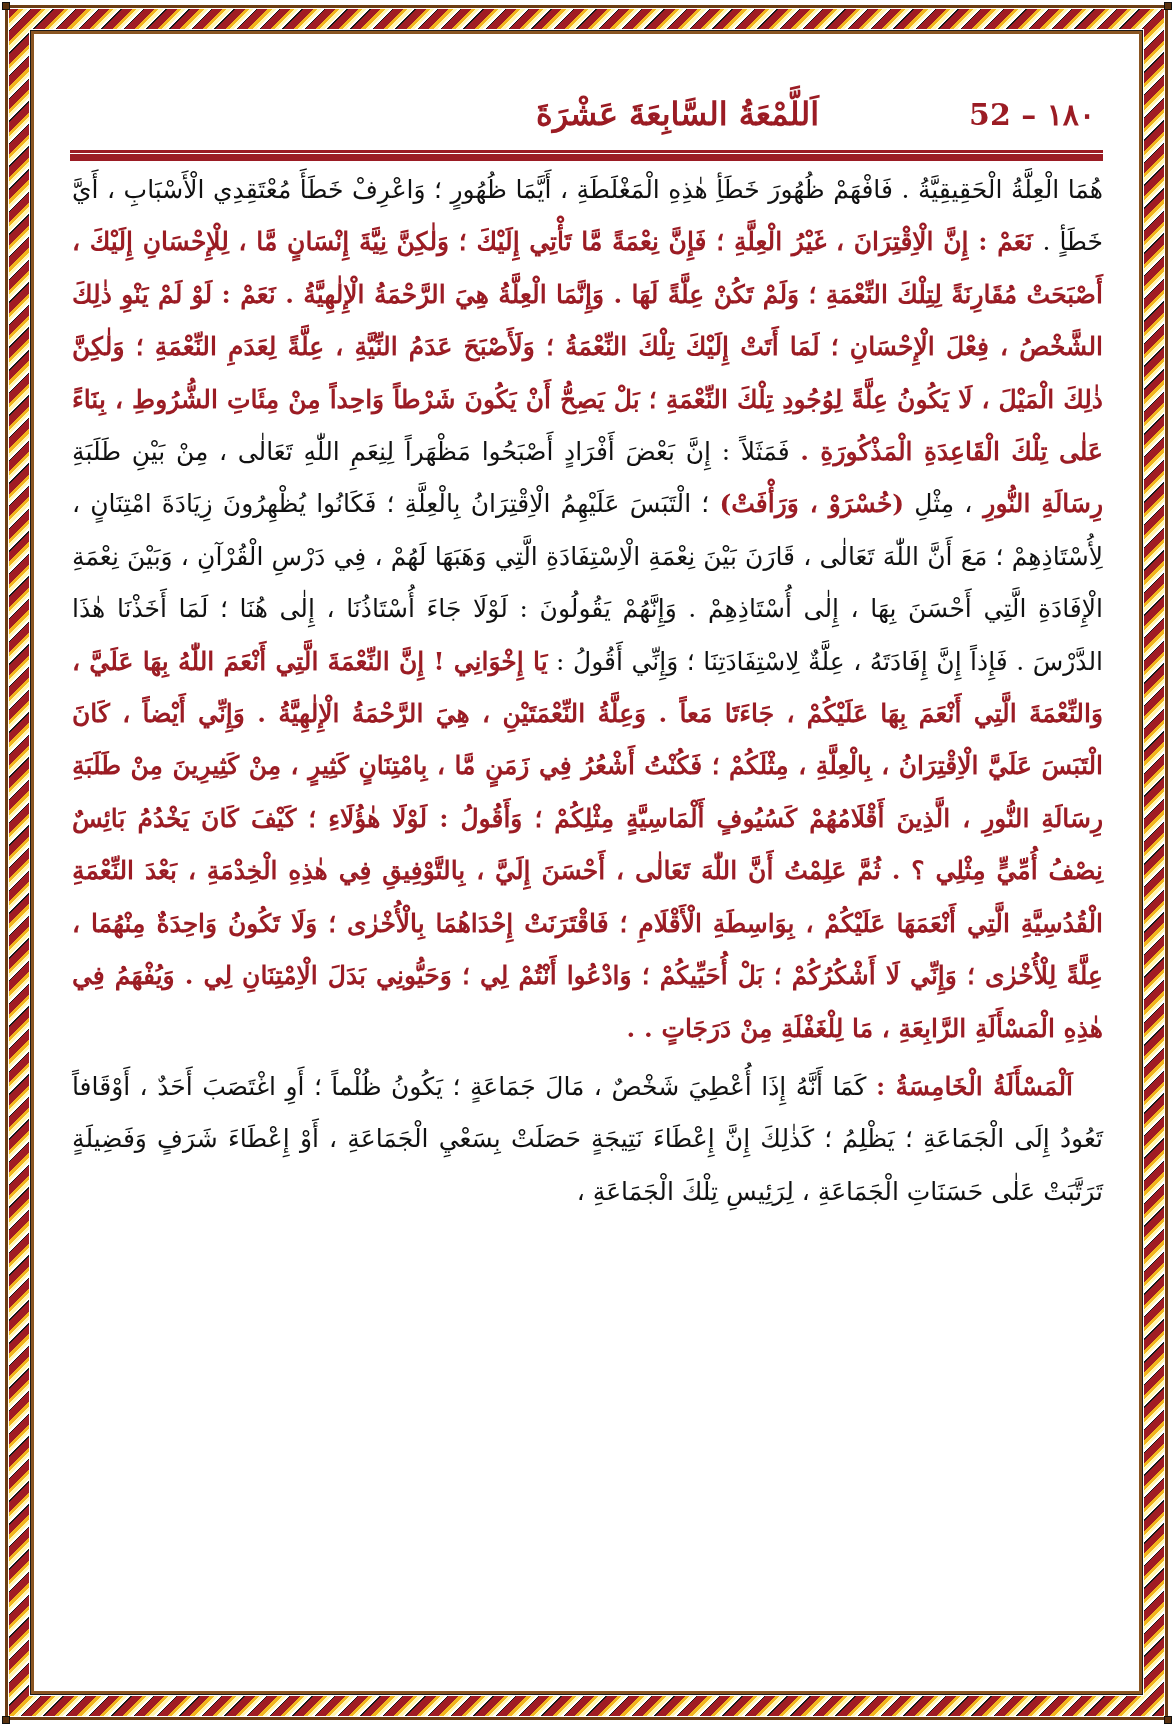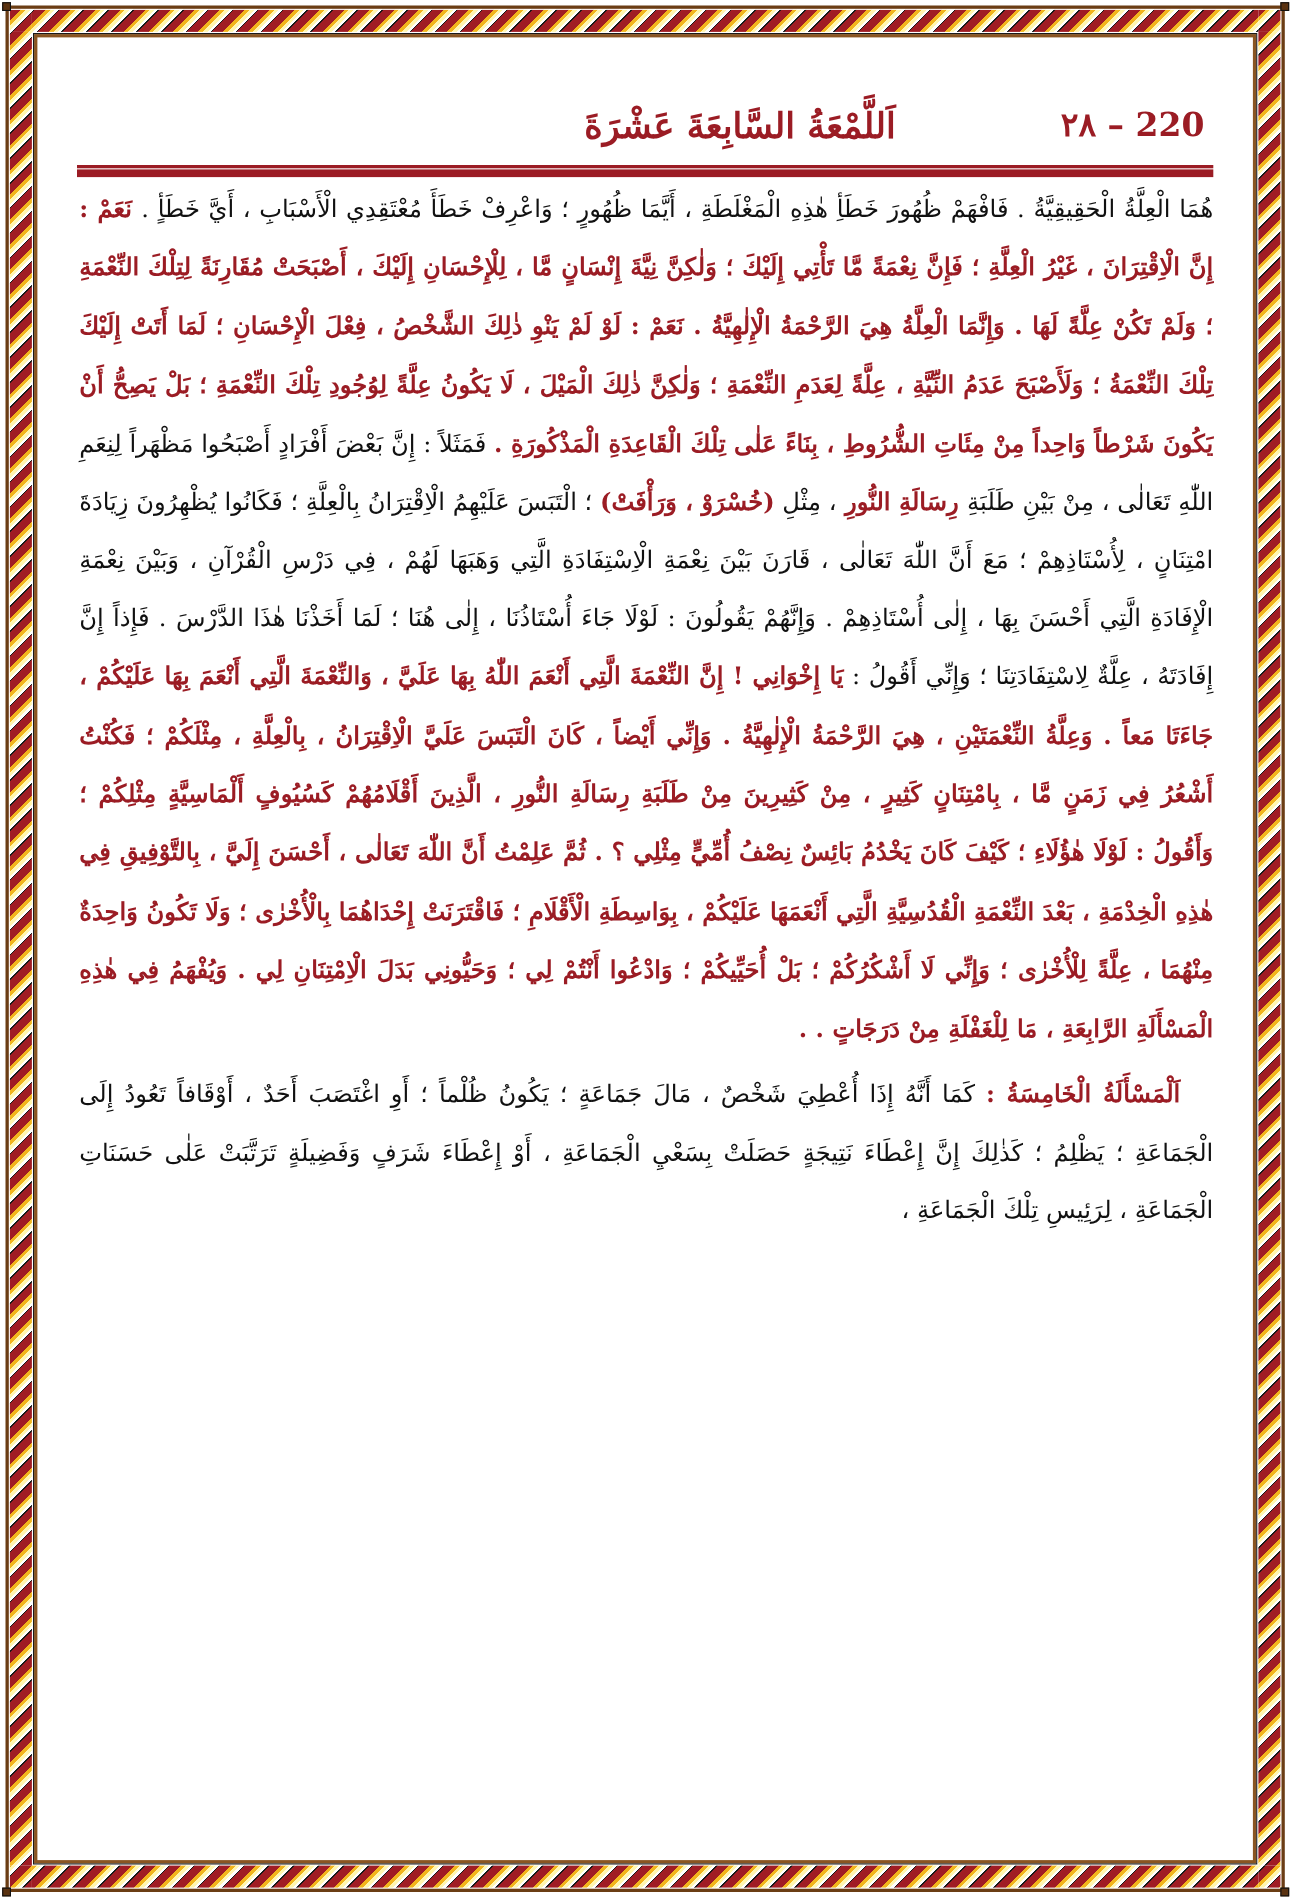--- a/index.html
+++ b/index.html
@@ -27,41 +27,41 @@
     direction: rtl; display: flex; align-items: center;
     font-family: "DejaVu Serif", serif; color: #9b1c24;
   }
   .page-num { font-size: 30px; font-weight: bold; margin-right: 8px; letter-spacing: 2px; }
   .section-title { font-size: 32px; font-weight: bold; margin-right: 150px; text-align: center; }
   .rule-thin { position: absolute; left: 34px; right: 34px; top: 114px; height: 3px; background: #9b1c24; }
   .rule-thick { position: absolute; left: 34px; right: 34px; top: 118px; height: 7px; background: #9b1c24; }
   .body-text {
     position: absolute; left: 36px; right: 34px; top: 128px;
     direction: rtl; text-align: justify; text-align-last: right;
-    font-family: "DejaVu Serif", serif; font-size: 22px; line-height: 52.4px;
+    font-family: "DejaVu Serif", serif; font-size: 25px; line-height: 52.4px;
     color: #111;
   }
   .body-text p { margin: 0; }
   .red { color: #9b1c24; font-weight: bold; }
   .para2 { margin-top: 6px !important; text-indent: 30px; }
 </style>
 </head>
 <body>
 
 <div class="frame-outer"></div>
 <div class="frame-band"></div>
 <div class="frame-inner-line"></div>
 <div class="corner-knob" style="left:2px;top:2px"></div>
 <div class="corner-knob" style="right:2px;top:2px"></div>
 <div class="corner-knob" style="left:2px;bottom:2px"></div>
 <div class="corner-knob" style="right:2px;bottom:2px"></div>
 
 <div class="page">
   <div class="header">
-    <span class="page-num">220 – ٢٨</span>
+    <span class="page-num">١٨٠ – 52</span>
     <span class="section-title">اَللَّمْعَةُ السَّابِعَةَ عَشْرَةَ</span>
   </div>
   <div class="rule-thin"></div>
   <div class="rule-thick"></div>
 
   <div class="body-text">
     <p><span>هُمَا الْعِلَّةُ الْحَقِيقِيَّةُ . فَافْهَمْ ظُهُورَ خَطَأِ هٰذِهِ الْمَغْلَطَةِ ، أَيَّمَا ظُهُورٍ ؛ وَاعْرِفْ خَطَأَ مُعْتَقِدِي الْأَسْبَابِ ، أَيَّ خَطَأٍ .</span><span class="red"> نَعَمْ : إِنَّ الْاِقْتِرَانَ ، غَيْرُ الْعِلَّةِ ؛ فَإِنَّ نِعْمَةً مَّا تَأْتِي إِلَيْكَ ؛ وَلٰكِنَّ نِيَّةَ إِنْسَانٍ مَّا ، لِلْإِحْسَانِ إِلَيْكَ ، أَصْبَحَتْ مُقَارِنَةً لِتِلْكَ النِّعْمَةِ ؛ وَلَمْ تَكُنْ عِلَّةً لَهَا . وَإِنَّمَا الْعِلَّةُ هِيَ الرَّحْمَةُ الْإِلٰهِيَّةُ . نَعَمْ : لَوْ لَمْ يَنْوِ ذٰلِكَ الشَّخْصُ ، فِعْلَ الْإِحْسَانِ ؛ لَمَا أَتَتْ إِلَيْكَ تِلْكَ النِّعْمَةُ ؛ وَلَأَصْبَحَ عَدَمُ النِّيَّةِ ، عِلَّةً لِعَدَمِ النِّعْمَةِ ؛ وَلٰكِنَّ ذٰلِكَ الْمَيْلَ ، لَا يَكُونُ عِلَّةً لِوُجُودِ تِلْكَ النِّعْمَةِ ؛ بَلْ يَصِحُّ أَنْ يَكُونَ شَرْطاً وَاحِداً مِنْ مِئَاتِ الشُّرُوطِ ، بِنَاءً عَلٰى تِلْكَ الْقَاعِدَةِ الْمَذْكُورَةِ .</span><span> فَمَثَلاً : إِنَّ بَعْضَ أَفْرَادٍ أَصْبَحُوا مَظْهَراً لِنِعَمِ اللّٰهِ تَعَالٰى ، مِنْ بَيْنِ طَلَبَةِ</span><span class="red"> رِسَالَةِ النُّورِ </span><span>، مِثْلِ </span><span class="red">(خُسْرَوْ ، وَرَأْفَتْ)</span><span> ؛ الْتَبَسَ عَلَيْهِمُ الْاِقْتِرَانُ بِالْعِلَّةِ ؛ فَكَانُوا يُظْهِرُونَ زِيَادَةَ امْتِنَانٍ ، لِأُسْتَاذِهِمْ ؛ مَعَ أَنَّ اللّٰهَ تَعَالٰى ، قَارَنَ بَيْنَ نِعْمَةِ الْاِسْتِفَادَةِ الَّتِي وَهَبَهَا لَهُمْ ، فِي دَرْسِ الْقُرْآنِ ، وَبَيْنَ نِعْمَةِ الْإِفَادَةِ الَّتِي أَحْسَنَ بِهَا ، إِلٰى أُسْتَاذِهِمْ . وَإِنَّهُمْ يَقُولُونَ : لَوْلَا جَاءَ أُسْتَاذُنَا ، إِلٰى هُنَا ؛ لَمَا أَخَذْنَا هٰذَا الدَّرْسَ . فَإِذاً إِنَّ إِفَادَتَهُ ، عِلَّةٌ لِاسْتِفَادَتِنَا ؛ وَإِنِّي أَقُولُ : </span><span class="red">يَا إِخْوَانِي ! إِنَّ النِّعْمَةَ الَّتِي أَنْعَمَ اللّٰهُ بِهَا عَلَيَّ ، وَالنِّعْمَةَ الَّتِي أَنْعَمَ بِهَا عَلَيْكُمْ ، جَاءَتَا مَعاً . وَعِلَّةُ النِّعْمَتَيْنِ ، هِيَ الرَّحْمَةُ الْإِلٰهِيَّةُ . وَإِنِّي أَيْضاً ، كَانَ الْتَبَسَ عَلَيَّ الْاِقْتِرَانُ ، بِالْعِلَّةِ ، مِثْلَكُمْ ؛ فَكُنْتُ أَشْعُرُ فِي زَمَنٍ مَّا ، بِامْتِنَانٍ كَثِيرٍ ، مِنْ كَثِيرِينَ مِنْ طَلَبَةِ رِسَالَةِ النُّورِ ، الَّذِينَ أَقْلَامُهُمْ كَسُيُوفٍ أَلْمَاسِيَّةٍ مِثْلِكُمْ ؛ وَأَقُولُ : لَوْلَا هٰؤُلَاءِ ؛ كَيْفَ كَانَ يَخْدُمُ بَائِسٌ نِصْفُ أُمِّيٍّ مِثْلِي ؟ . ثُمَّ عَلِمْتُ أَنَّ اللّٰهَ تَعَالٰى ، أَحْسَنَ إِلَيَّ ، بِالتَّوْفِيقِ فِي هٰذِهِ الْخِدْمَةِ ، بَعْدَ النِّعْمَةِ الْقُدُسِيَّةِ الَّتِي أَنْعَمَهَا عَلَيْكُمْ ، بِوَاسِطَةِ الْأَقْلَامِ ؛ فَاقْتَرَنَتْ إِحْدَاهُمَا بِالْأُخْرٰى ؛ وَلَا تَكُونُ وَاحِدَةٌ مِنْهُمَا ، عِلَّةً لِلْأُخْرٰى ؛ وَإِنِّي لَا أَشْكُرُكُمْ ؛ بَلْ أُحَيِّيكُمْ ؛ وَادْعُوا أَنْتُمْ لِي ؛ وَحَيُّونِي بَدَلَ الْاِمْتِنَانِ لِي . وَيُفْهَمُ فِي هٰذِهِ الْمَسْأَلَةِ الرَّابِعَةِ ، مَا لِلْغَفْلَةِ مِنْ دَرَجَاتٍ . .</span></p>
     <p class="para2"><span class="red">اَلْمَسْأَلَةُ الْخَامِسَةُ :</span><span> كَمَا أَنَّهُ إِذَا أُعْطِيَ شَخْصٌ ، مَالَ جَمَاعَةٍ ؛ يَكُونُ ظُلْماً ؛ أَوِ اغْتَصَبَ أَحَدٌ ، أَوْقَافاً تَعُودُ إِلَى الْجَمَاعَةِ ؛ يَظْلِمُ ؛ كَذٰلِكَ إِنَّ إِعْطَاءَ نَتِيجَةٍ حَصَلَتْ بِسَعْيِ الْجَمَاعَةِ ، أَوْ إِعْطَاءَ شَرَفٍ وَفَضِيلَةٍ تَرَتَّبَتْ عَلٰى حَسَنَاتِ الْجَمَاعَةِ ، لِرَئِيسِ تِلْكَ الْجَمَاعَةِ ،</span></p>
   </div>
 </div>

